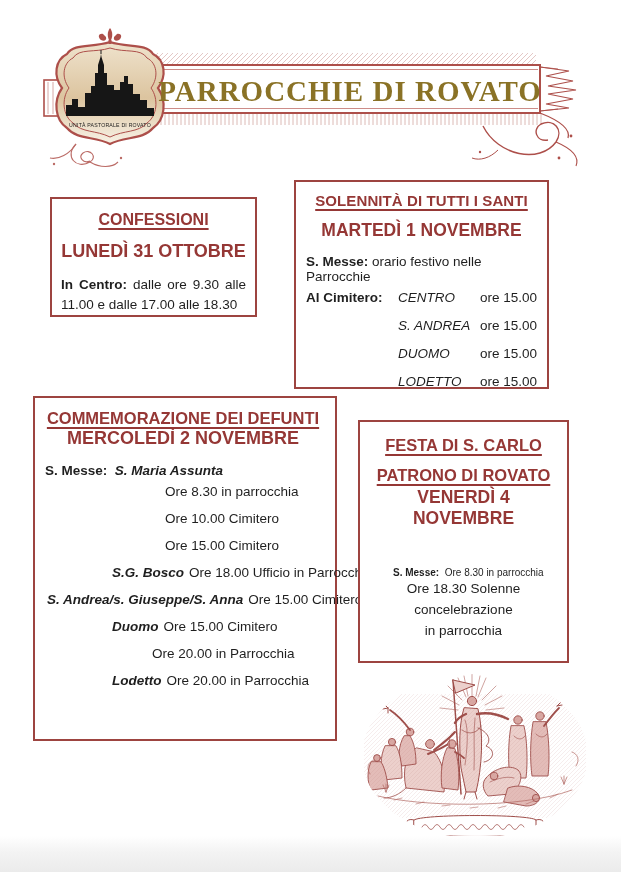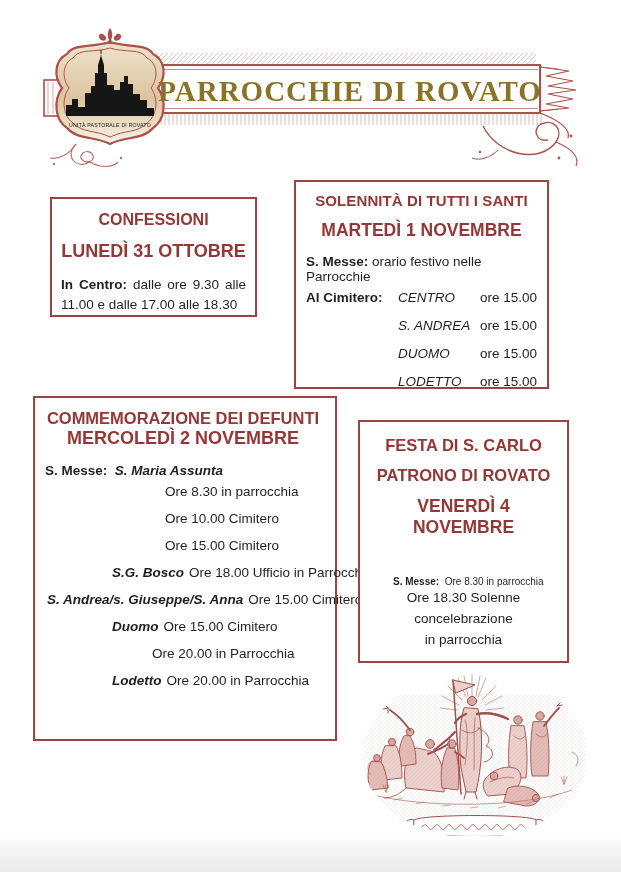--- a/index.html
+++ b/index.html
@@ -9,21 +9,21 @@
     font-family:"Liberation Sans", sans-serif;
     color:#1f1f1f;
   }
   
   .rbox{
     position:absolute; box-sizing:border-box;
     border:2px solid #9d4440; background:#fff;
   }
   .box-title{
     margin:0; text-align:center; font-weight:bold; color:#953735;
-    text-decoration-thickness:1.5px; text-underline-offset:3px;
+    text-decoration:underline; text-decoration-thickness:1.5px; text-underline-offset:3px;
   }
   .box-date{
     margin:0; text-align:center; font-weight:bold; color:#953735;
   }
   .b-label{font-weight:bold;}
   .bi{font-weight:bold; font-style:italic;}
 
   
   .box1{left:50px; top:197px; width:207px; height:120px; padding:12px 9px 0 9px;}
   .box1 .box-title{font-size:16px;}
@@ -47,21 +47,21 @@
   .box3 .messe{margin-top:14px; font-size:13.5px; padding-left:4px;}
   .drow{font-size:13.5px; height:27px; line-height:27px; white-space:nowrap;}
   .drow .place:not(:empty){margin-right:5px;}
   .pl128{padding-left:124px;} .pl75{padding-left:71px;} .pl10{padding-left:6px;} .pl113{padding-left:111px;}
   .drow:first-of-type{margin-top:6px;}
 
   
   .box4{left:358px; top:420px; width:211px; height:243px; padding:12px 8px 0 8px;}
   .box4 .box-title{font-size:16.5px; margin-top:2px;}
   .box4 .box-title + .box-title{margin-top:11px;}
-  .box4 .box-date{font-size:17.5px; margin-top:11px;}
+  .box4 .box-date{font-size:17.5px; margin-top:2px;}
   .box4 .messe{margin-top:38px; font-size:10px; padding-left:1px;margin-left:24px;}
   .box4 .conc{font-size:13.5px; text-align:center; line-height:21px;}
 
   
   .header-art{position:absolute; left:28px; top:28px; width:574px; height:152px;}
   .engraving{position:absolute; left:358px; top:670px; width:234px; height:182px;}
 
   
   .page-fade{
     position:absolute; left:0; top:836px; width:621px; height:36px;

